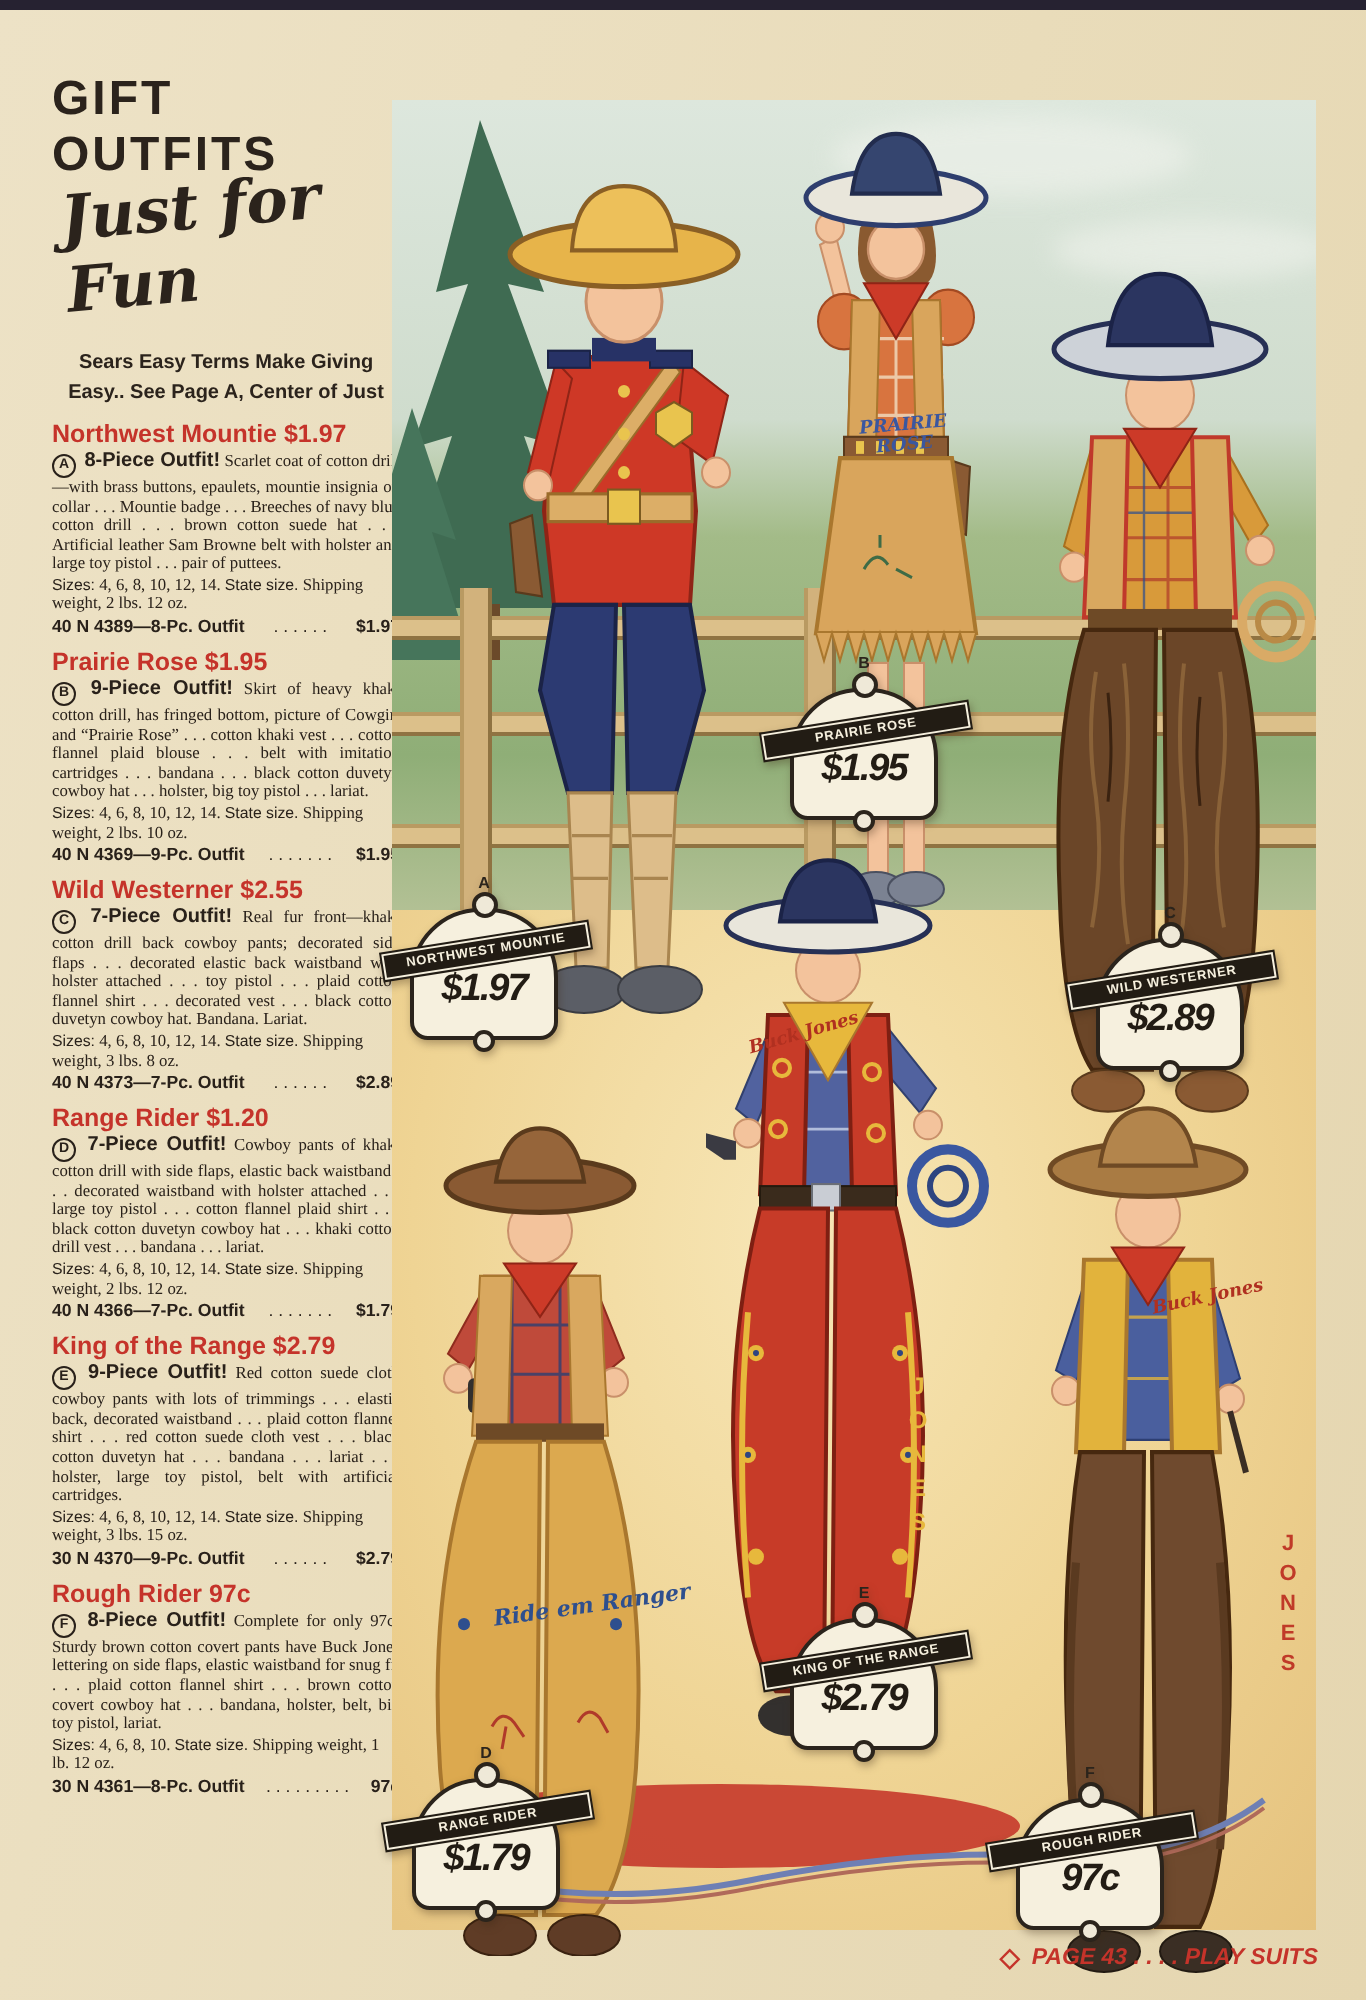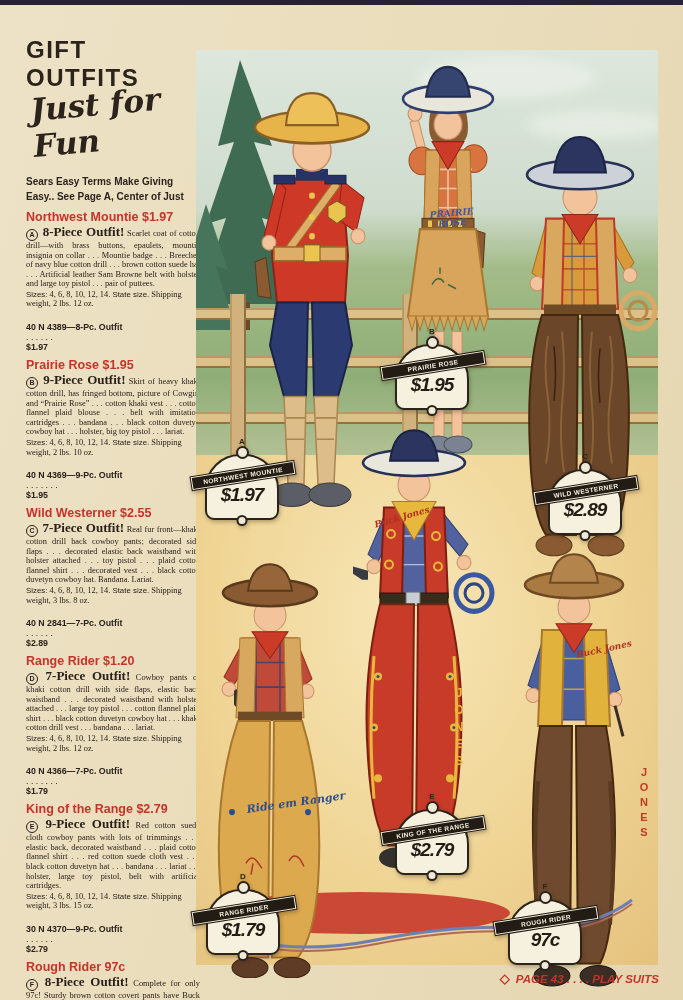--- a/index.html
+++ b/index.html
@@ -7,31 +7,31 @@
     background:linear-gradient(105deg,#ede2c6,#e9dcba 55%,#e5d6b0);
     font-family:"Liberation Sans",sans-serif;color:#29211a;}
   .scan-edge{position:absolute;left:0;top:0;right:0;height:5px;background:#262231;}
 
   
   .copy{position:absolute;left:26px;top:36px;width:174px;}
   .title{font-weight:900;font-size:24px;letter-spacing:1.5px;color:#2b231c;margin:0;}
   .script{font-family:"DejaVu Serif",serif;font-style:italic;font-weight:700;font-size:31px;
     color:#2b231c;transform:rotate(-5deg);transform-origin:left;margin:0 0 10px 6px;}
   .tagline{font-weight:700;font-size:14.5px;text-align:center;line-height:1.3;color:#2b231c;}
-  .terms{font-weight:700;font-size:10px;line-height:1.5;margin-top:7px;color:#2b231c;}
+  .terms{font-weight:700;font-size:10px;line-height:1.5;margin-top:7px;color:#2b231c;text-align:center;}
   .product{margin-top:6px;}
   .p-head{font-weight:700;font-size:12.5px;color:#c5332a;margin:1px 0 1px;}
   .p-body{font-family:"Liberation Serif",serif;font-size:8.4px;line-height:1.14;text-align:justify;}
   .p-letter{display:inline-block;width:10px;height:10px;line-height:10px;border:1px solid #29211a;
     border-radius:50%;text-align:center;font-family:"Liberation Sans",sans-serif;
     font-weight:700;font-size:7px;vertical-align:-1px;margin-right:2px;}
-  .p-intro{font-family:Liberation Serif, serif;font-weight:700;font-size:13px;}
+  .p-intro{font-family:Liberation Sans, sans-serif;font-weight:700;font-size:10px;}
   .p-sizes{font-family:"Liberation Serif",serif;font-size:8.4px;line-height:1.14;margin-top:1px;}
   .b{font-family:"Liberation Sans",sans-serif;font-weight:400;font-size:7.9px;}
-  .p-cat{display:flex;align-items:baseline;font-weight:700;font-size:8.8px;margin-top:13px;flex-direction:column;}
+  .p-cat{display:flex;align-items:baseline;font-weight:700;font-size:8.8px;margin-top:1px;}
   .p-cat .dots{flex:1;overflow:hidden;white-space:nowrap;font-weight:400;text-align:center;color:#29211a;}
 
   
   .illus{position:absolute;left:196px;top:50px;width:462px;height:915px;}
   .scene-top{position:absolute;left:0;top:0;right:0;height:420px;overflow:hidden;
     background:linear-gradient(#dde7dd 0%,#cfdccd 38%,#a3bb88 52%,#8fae77 78%,#b9c49a 100%);}
   .cloud{position:absolute;background:#f2f4ee;border-radius:50%;filter:blur(6px);opacity:.55;}
   .rail{position:absolute;left:0;right:0;height:8px;background:#dcc08a;
     border-top:2px solid #b99a62;border-bottom:2px solid #8f7342;}
   .post{position:absolute;width:12px;background:#d2b27c;border-left:2px solid #b99a62;border-right:2px solid #8f7342;}
@@ -126,21 +126,21 @@
         <span class="p-intro">7-Piece Outfit!</span>
         <span>Real fur front—khaki cotton drill back cowboy pants; decorated side flaps . . . decorated elastic back waistband with holster attached . . . toy pistol . . . plaid cotton flannel shirt . . . decorated vest . . . black cotton duvetyn cowboy hat. Bandana. Lariat.</span>
       </div>
       <div class="p-sizes">
         <span class="b">Sizes:</span>
         <span>4, 6, 8, 10, 12, 14.</span>
         <span class="b">State size.</span>
         <span>Shipping weight, 3 lbs. 8 oz.</span>
       </div>
       <div class="p-cat">
-        <span>40 N 2841—7-Pc. Outfit</span>
+        <span>40 N 4373—7-Pc. Outfit</span>
         <span class="dots">. . . . . .</span>
         <span>$2.89</span>
       </div>
     </div>
 
     <div class="product">
       <div class="p-head">Range Rider $1.20</div>
       <div class="p-body">
         <span class="p-letter">D</span>
         <span class="p-intro">7-Piece Outfit!</span>
@@ -178,20 +178,26 @@
         <span>$2.79</span>
       </div>
     </div>
 
     <div class="product">
       <div class="p-head">Rough Rider 97c</div>
       <div class="p-body">
         <span class="p-letter">F</span>
         <span class="p-intro">8-Piece Outfit!</span>
         <span>Complete for only 97c! Sturdy brown cotton covert pants have Buck Jones lettering on side flaps, elastic waistband for snug fit . . . plaid cotton flannel shirt . . . brown cotton covert cowboy hat . . . bandana, holster, belt, big toy pistol, lariat.</span>
+      </div>
+      <div class="p-sizes">
+        <span class="b">Sizes:</span>
+        <span>4, 6, 8, 10.</span>
+        <span class="b">State size.</span>
+        <span>Shipping weight, 1 lb. 12 oz.</span>
       </div>
       <div class="p-cat">
         <span>30 N 4361—8-Pc. Outfit</span>
         <span class="dots">. . . . . . . . .</span>
         <span>97c</span>
       </div>
     </div>
   </div>
 
   <div class="illus">

